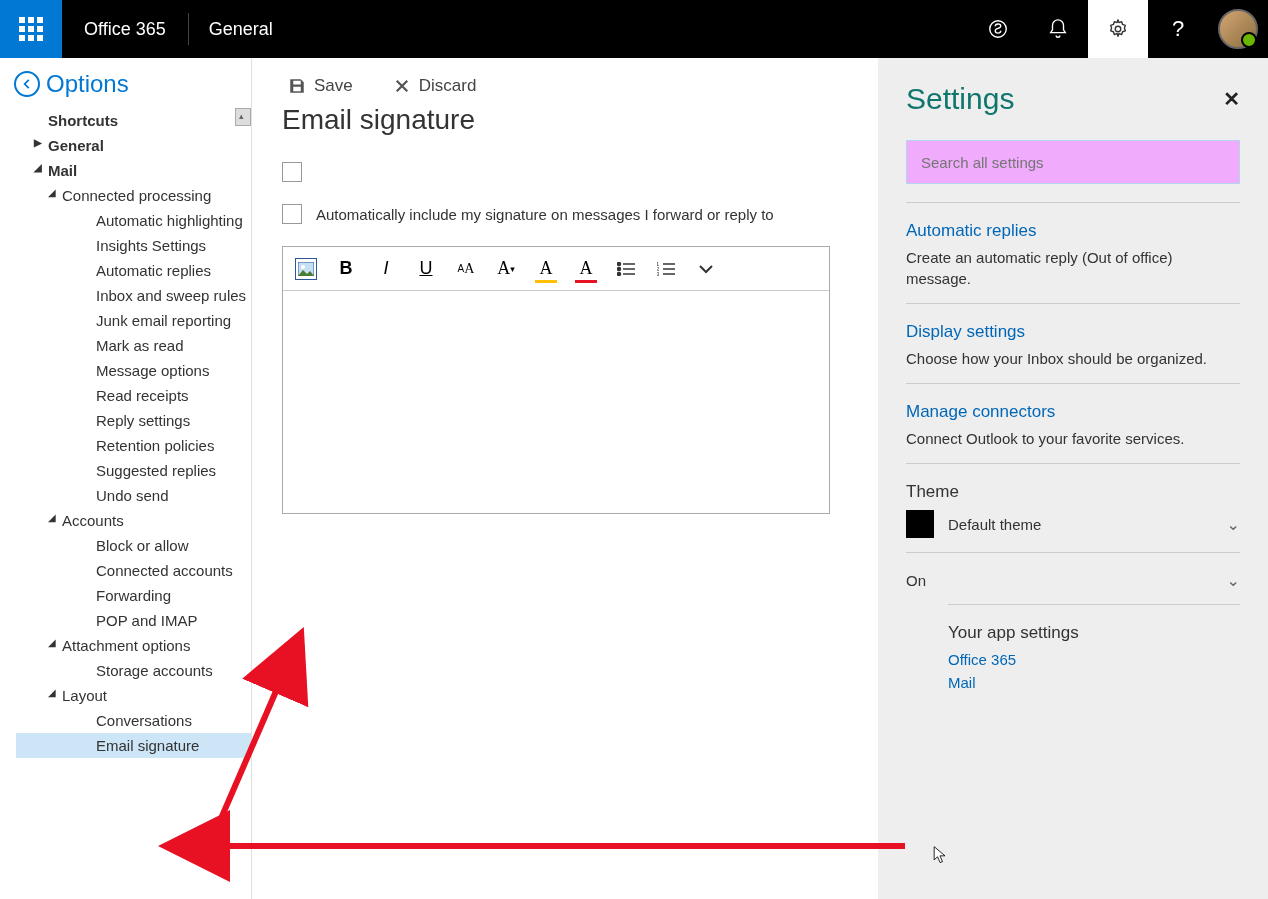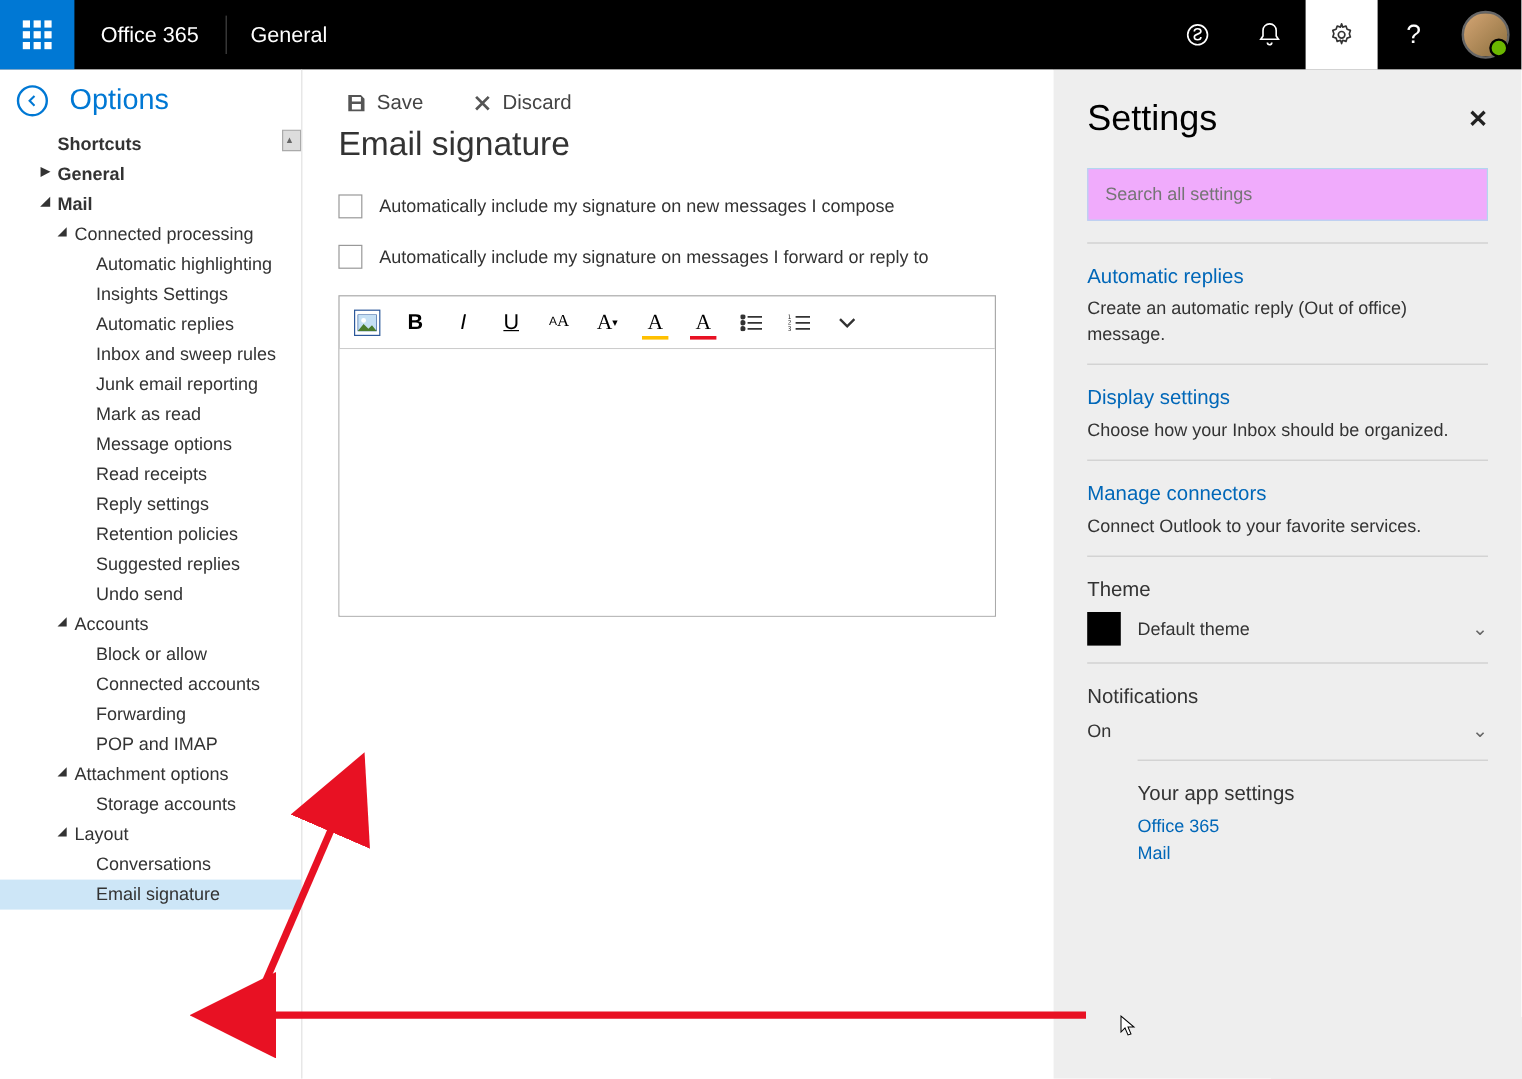--- a/index.html
+++ b/index.html
@@ -18,29 +18,29 @@
 .header-icon.active { background: #fff; color: #333; }
 .header-icon svg { width: 22px; height: 22px; }
 .avatar { width: 40px; height: 40px; border-radius: 50%; background: linear-gradient(135deg,#d4a574,#8b6f3e); margin: 0 10px; position: relative; border: 2px solid #666;}
 .avatar::after { content:''; position:absolute; bottom:-1px; right:-1px; width:12px; height:12px; background:#6bb700; border-radius:50%; border:2px solid #000;}
 
 
 .main { display: flex; height: calc(899px - 58px); }
 
 
 .sidebar { width: 252px; background: #fff; display: flex; flex-direction: column; border-right: 1px solid #e1e1e1; position:relative;}
-.options-header { display: flex; align-items: center; padding: 12px 14px 10px 14px; color: #0078d4; font-size: 24px; font-weight: 400; gap: 12px; }
+.options-header { display: flex; align-items: center; padding: 12px 14px 10px 14px; color: #0078d4; font-size: 24px; font-weight: 400; }
 .back-arrow { width: 26px; height: 26px; border: 2px solid #0078d4; border-radius: 50%; display: flex; align-items: center; justify-content: center; margin-right: 6px; cursor: pointer; }
 .back-arrow svg { width: 14px; height: 14px; }
 .tree { flex: 1; overflow-y: auto; font-size: 15px; color: #333; position:relative;}
 .tree-item { padding: 4px 0 4px 48px; cursor: pointer; white-space: nowrap; }
 .tree-item.lvl0 { padding-left: 48px; font-weight: 600; }
 .tree-item.lvl1 { padding-left: 48px; font-weight: 400; }
 .tree-item.lvl1.hdr { padding-left: 62px; font-weight: 400; }
-.tree-item.lvl2 { padding-left: 80px; font-weight: 400; }
+.tree-item.lvl2 { padding-left: 80px; font-weight: 400; margin-left: 16px; }
 .tree-item.selected { background: #cde6f7; }
 .tree-item .caret { position: absolute; margin-left: -14px; font-size: 10px; }
 .scrollbar-thumb { position:absolute; right:0; top:0; width:16px; height:18px; background:#ddd; border:1px solid #aaa;}
 .scrollbar-thumb::before{content:'▴'; font-size:9px; position:absolute; left:3px; top:2px; color:#666;}
 
 
 .content { flex: 1; padding: 18px 30px; background:#fff; }
 .toolbar { display: flex; gap: 40px; margin-bottom: 8px; margin-left:6px;}
 .tool-btn { display: flex; align-items: center; gap: 8px; color: #444; font-size: 17px; cursor: pointer; }
 .tool-btn svg { width: 18px; height: 18px; }
@@ -48,21 +48,21 @@
 .check-row { display: flex; align-items: center; gap: 14px; margin-bottom: 22px; font-size: 15px; color: #333; }
 .checkbox { width: 20px; height: 20px; border: 1px solid #999; background: #fff; cursor: pointer; }
 .editor { width: 548px; border: 1px solid #aaa; }
 .editor-toolbar { height: 44px; border-bottom: 1px solid #ccc; display: flex; align-items: center; padding: 0 12px; gap: 18px; }
 .et-btn { width: 22px; height: 22px; display: flex; align-items: center; justify-content: center; cursor: pointer; font-family: "Times New Roman", serif; font-size: 18px;}
 .editor-body { height: 222px; background: #fff; }
 
 
 .settings { width: 390px; background: #eee; padding: 24px 28px; overflow-y: auto; }
 .settings-header { display: flex; justify-content: space-between; align-items: center; margin-bottom: 24px; }
-.settings-title { font-size: 30px; font-weight: 300; color: #000000; }
+.settings-title { font-size: 30px; font-weight: 300; color: #0f766e; }
 .close-x { font-size: 20px; font-weight: bold; cursor: pointer; color: #212121;}
 .search-box { width: 100%; height: 44px; border: 1px solid #b3d6ef; background: #f0abfc; padding: 0 14px; font-size: 15px; color: #666; margin-bottom: 18px; outline:none;}
 .sect { border-top: 1px solid #ccc; padding: 18px 0 14px 0; }
 .sect-link { color: #0067b8; font-size: 17px; margin-bottom: 6px; cursor: pointer; }
 .sect-desc { color: #333; font-size: 15px; line-height: 1.4; }
 .sect-label { color: #333; font-size: 17px; margin-bottom: 8px; }
 .theme-row { display: flex; align-items: center; gap: 14px; }
 .theme-swatch { width: 28px; height: 28px; background: #000; }
 .theme-name { flex: 1; color: #333; font-size: 15px; }
 .chev { color: #666; cursor:pointer;}
@@ -173,21 +173,20 @@
       <div class="tool-btn">
         <svg viewBox="0 0 24 24" fill="none" stroke="#555" stroke-width="3">
             <path d="M5 5l14 14M19 5L5 19"></path>
           </svg>
         <span>Discard</span>
       </div>
     </div>
     <div class="page-title">Email signature</div>
     <div class="check-row">
       <div class="checkbox"></div>
-      <span>Automatically include my signature on new messages I compose</span>
     </div>
     <div class="check-row">
       <div class="checkbox"></div>
       <span>Automatically include my signature on messages I forward or reply to</span>
     </div>
     <div class="editor">
       <div class="editor-toolbar">
         <div class="et-btn" style="border:1px solid #2b579a;">
           <svg width="16" height="14" viewBox="0 0 16 14">
               <rect x="0" y="0" width="16" height="14" fill="#c5e0f5" stroke="#2b579a"></rect>
@@ -258,21 +257,20 @@
     </div>
     <div class="sect">
       <div class="sect-label">Theme</div>
       <div class="theme-row">
         <div class="theme-swatch"></div>
         <div class="theme-name">Default theme</div>
         <div class="chev">⌄</div>
       </div>
     </div>
     <div class="sect">
-      <div class="sect-label">Notifications</div>
       <div class="notif-row">
         <div style="font-size:15px;color:#333;">On</div>
         <div class="chev">⌄</div>
       </div>
     </div>
     <div class="sect" style="border-top:1px solid #ccc;margin-left:42px;">
       <div class="sect-label">Your app settings</div>
       <div class="app-link">Office 365</div>
       <div class="app-link">Mail</div>
     </div>

